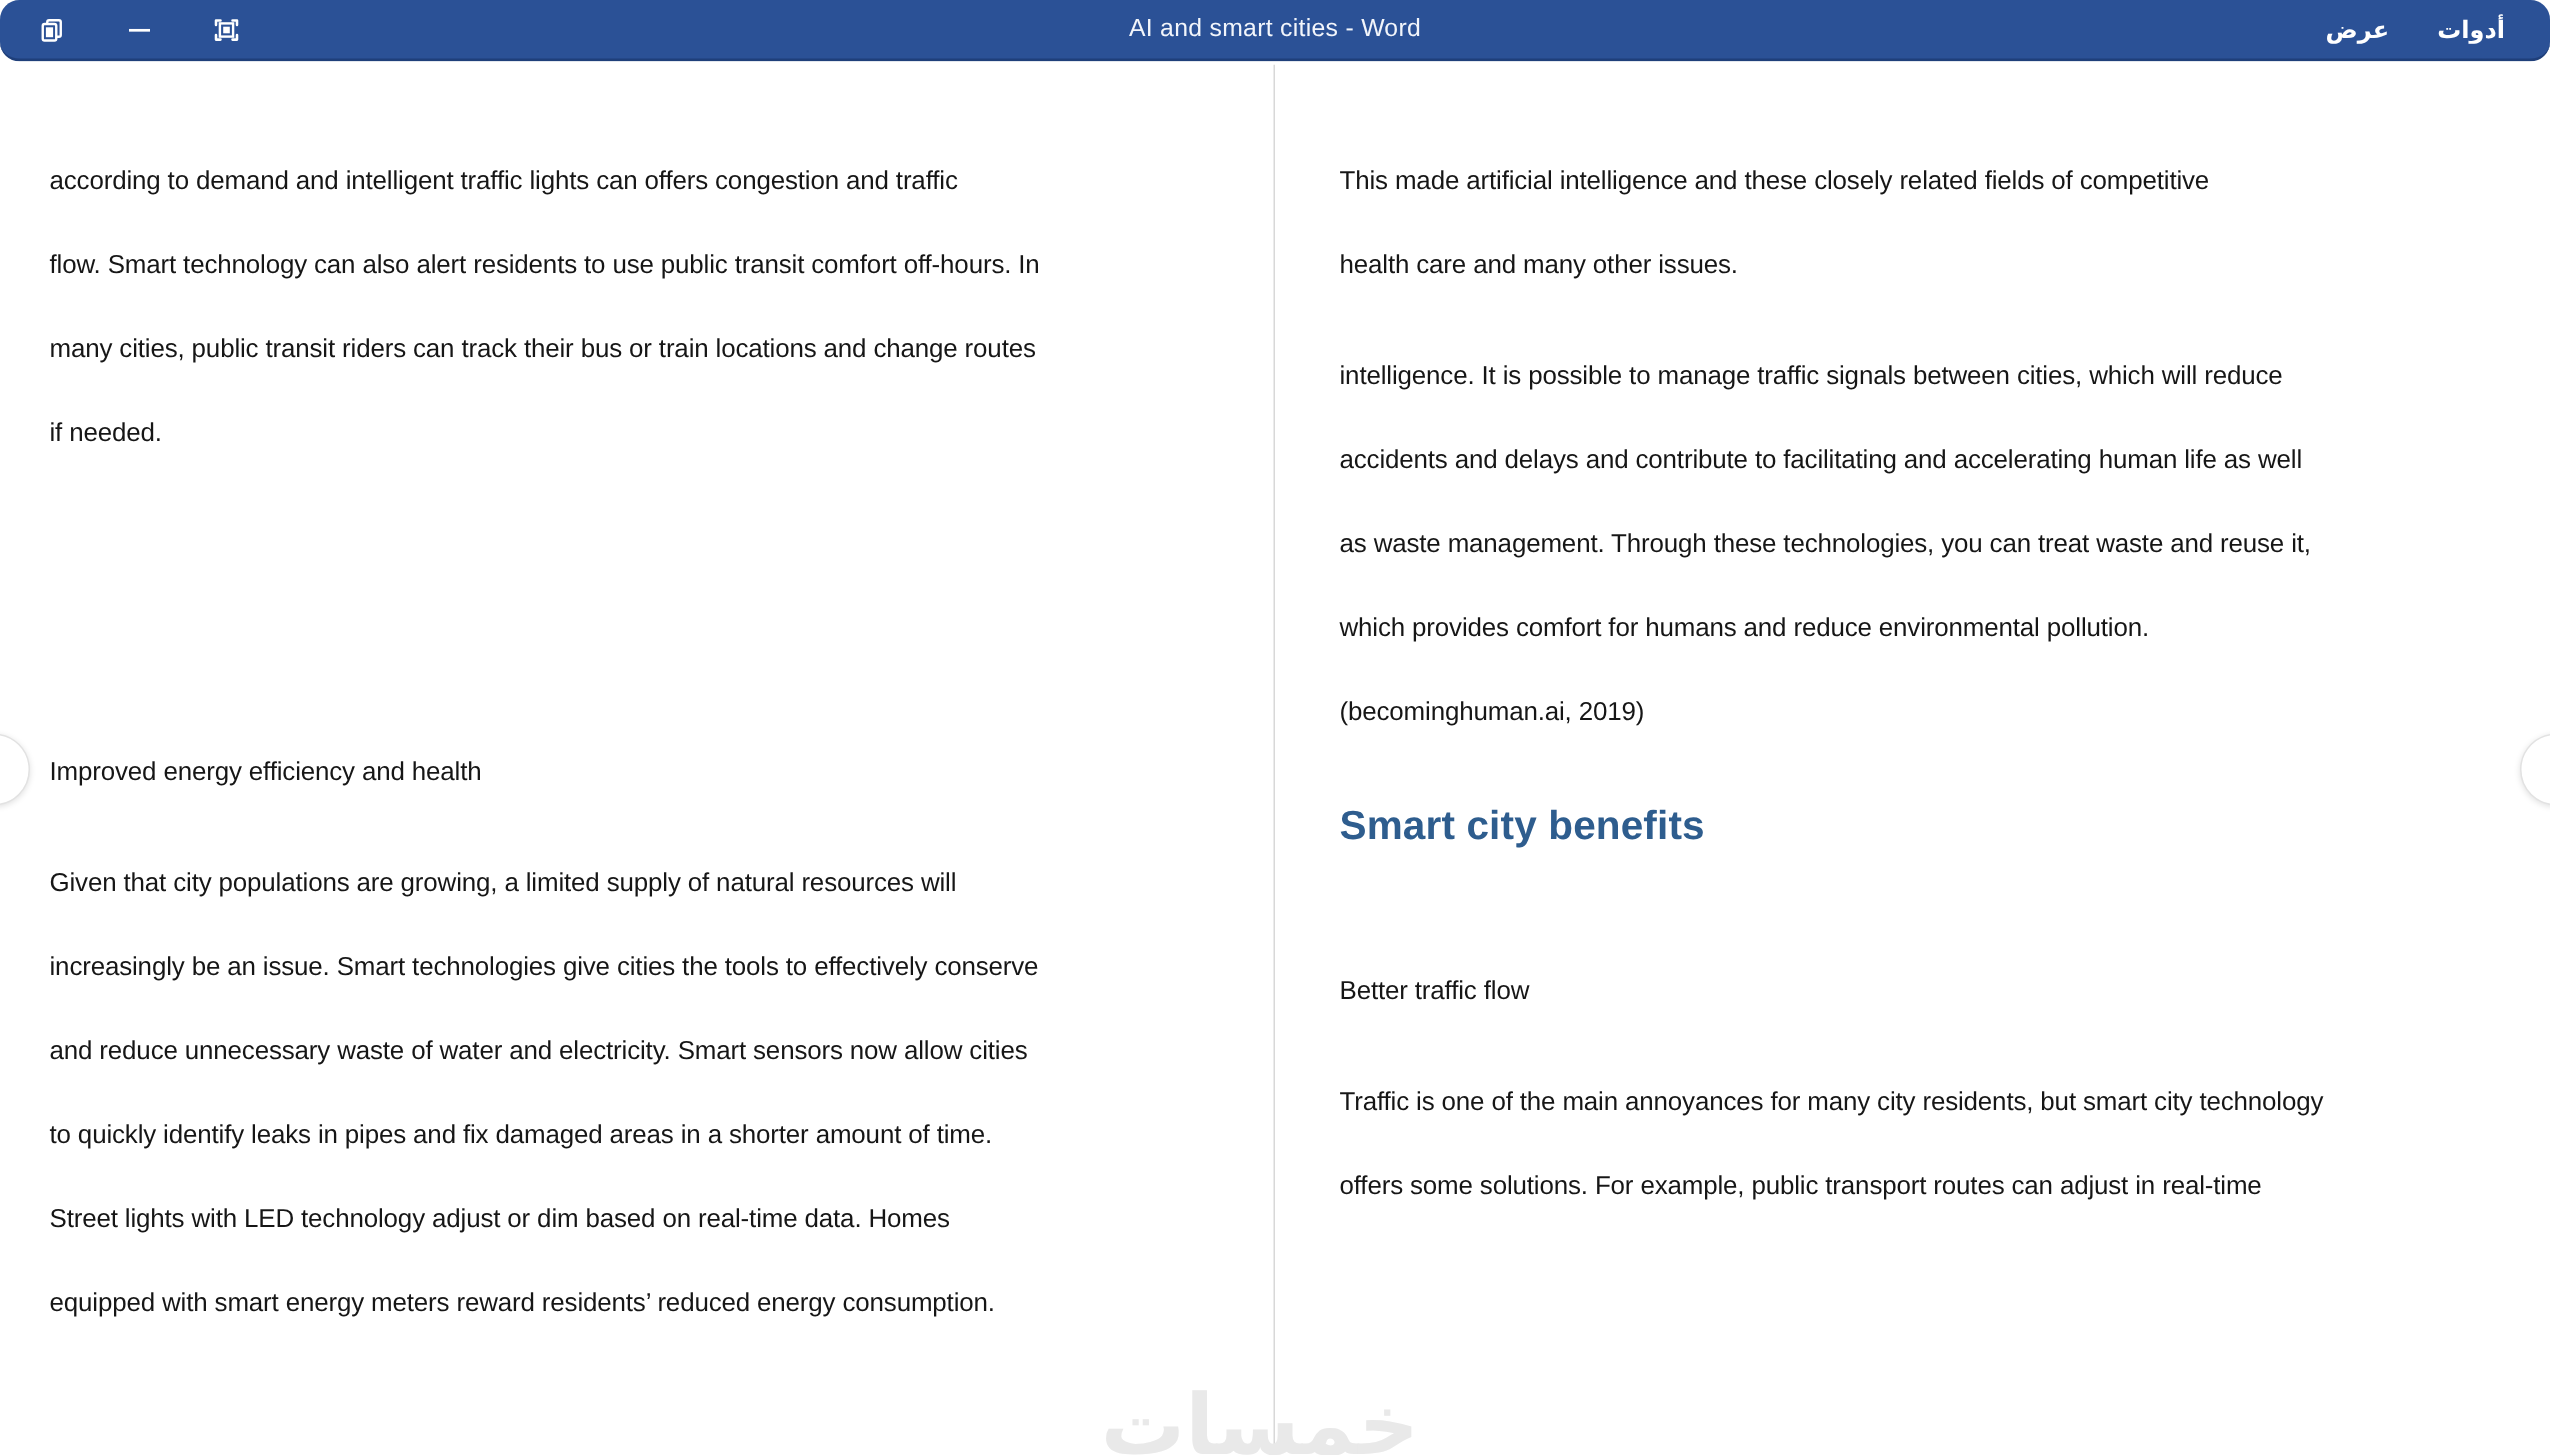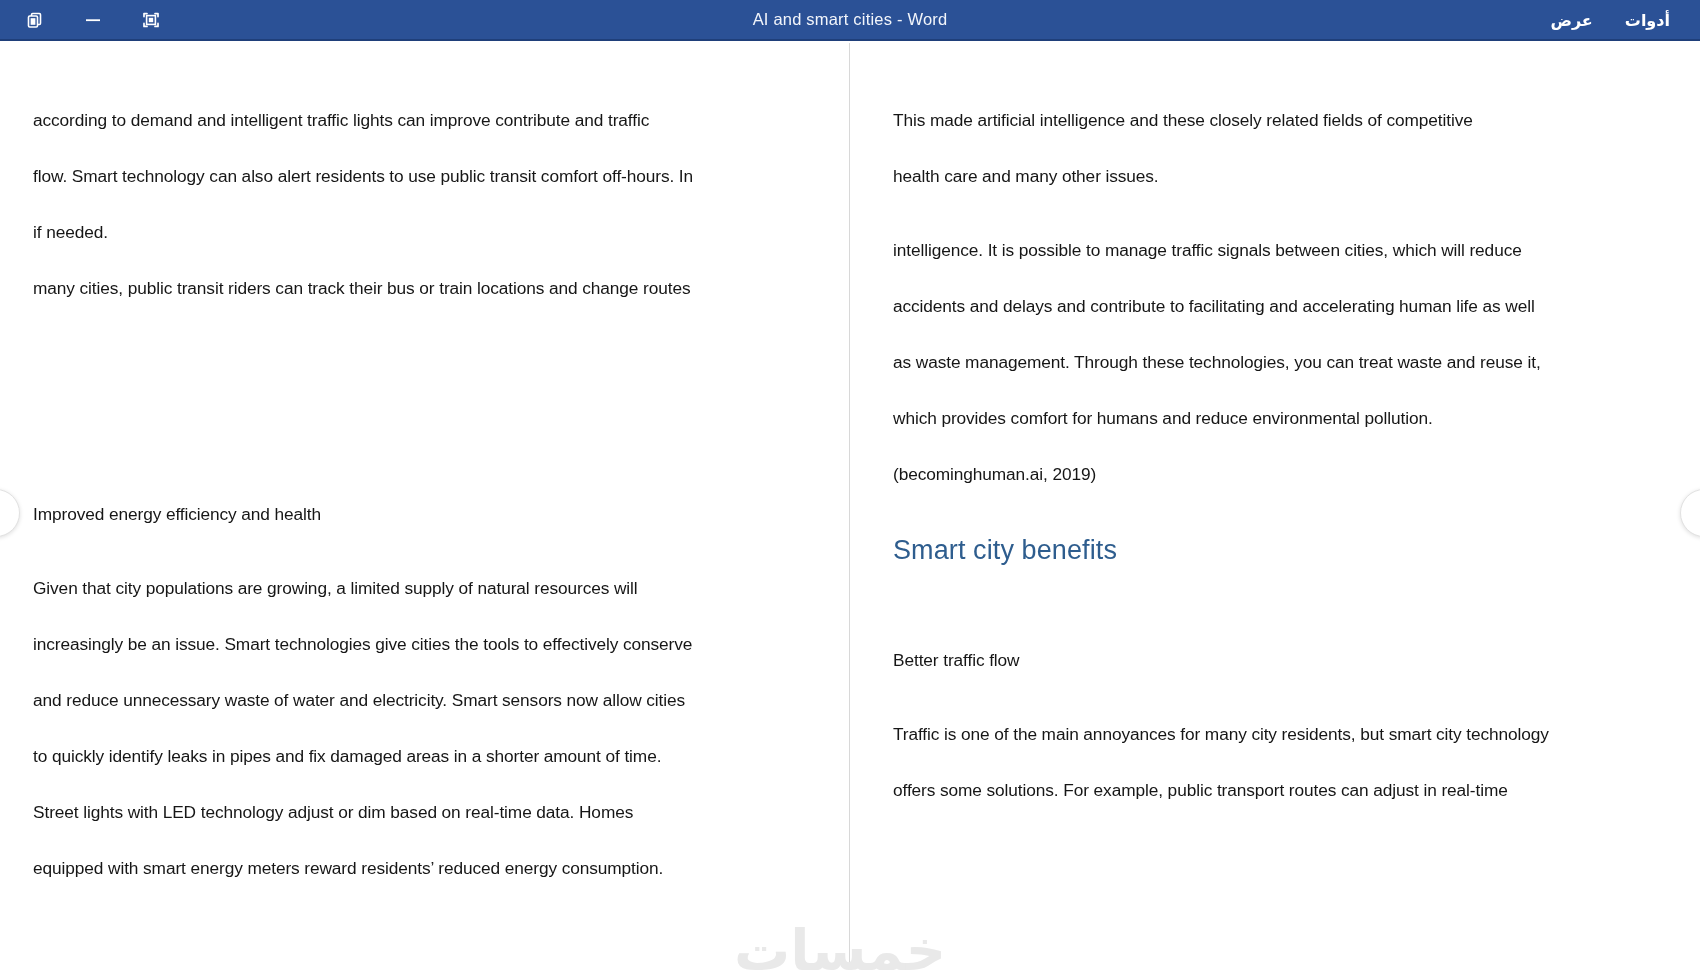--- a/index.html
+++ b/index.html
@@ -21,20 +21,21 @@
     position: absolute;
     top: 0; left: 0;
     width: 1700px;
     height: 41px;
     background: #2b5196;
     border-bottom: 2px solid #1f3f7a;
     box-sizing: border-box;
     display: flex;
     align-items: center;
     color: #ffffff;
+    border-radius: 13px;
   }
   .tb-left {
     display: flex;
     align-items: center;
     gap: 0px;
     padding-left: 6px;
   }
   .tb-btn {
     width: 58px;
     height: 40px;
@@ -116,21 +117,21 @@
   }
   .spacer-xl { height: 170px; }
   .spacer-l  { height: 62px; }
   .spacer-m  { height: 28px; }
   .spacer-s  { height: 18px; }
 
   h2.heading {
     margin: 0;
     font-size: 27px;
     line-height: 40px;
-    font-weight: 400;
+    font-weight: 700;
     color: #2e5d8e;
     letter-spacing: 0.1px;
   }
 
   
   .watermark {
     position: absolute;
     left: 690px;
     top: 880px;
     width: 300px;
@@ -205,24 +206,24 @@
     <div class="tb-menu">عرض</div>
   </div>
 </div>
 
 <div class="docarea">
 
   <div class="pages">
 
     <div class="page page-left">
 
-      <p class="para">according to demand and intelligent traffic lights can improve contribute and traffic</p>
+      <p class="para">according to demand and intelligent traffic lights can offers congestion and traffic</p>
       <p class="para">flow. Smart technology can also alert residents to use public transit comfort off-hours. In</p>
+      <p class="para">many cities, public transit riders can track their bus or train locations and change routes</p>
       <p class="para">if needed.</p>
-      <p class="para">many cities, public transit riders can track their bus or train locations and change routes</p>
 
       <div class="spacer-xl"></div>
 
       <p class="para">Improved energy efficiency and health</p>
 
       <div class="spacer-s"></div>
 
       <p class="para">Given that city populations are growing, a limited supply of natural resources will</p>
       <p class="para">increasingly be an issue. Smart technologies give cities the tools to effectively conserve</p>
       <p class="para">and reduce unnecessary waste of water and electricity. Smart sensors now allow cities</p>

